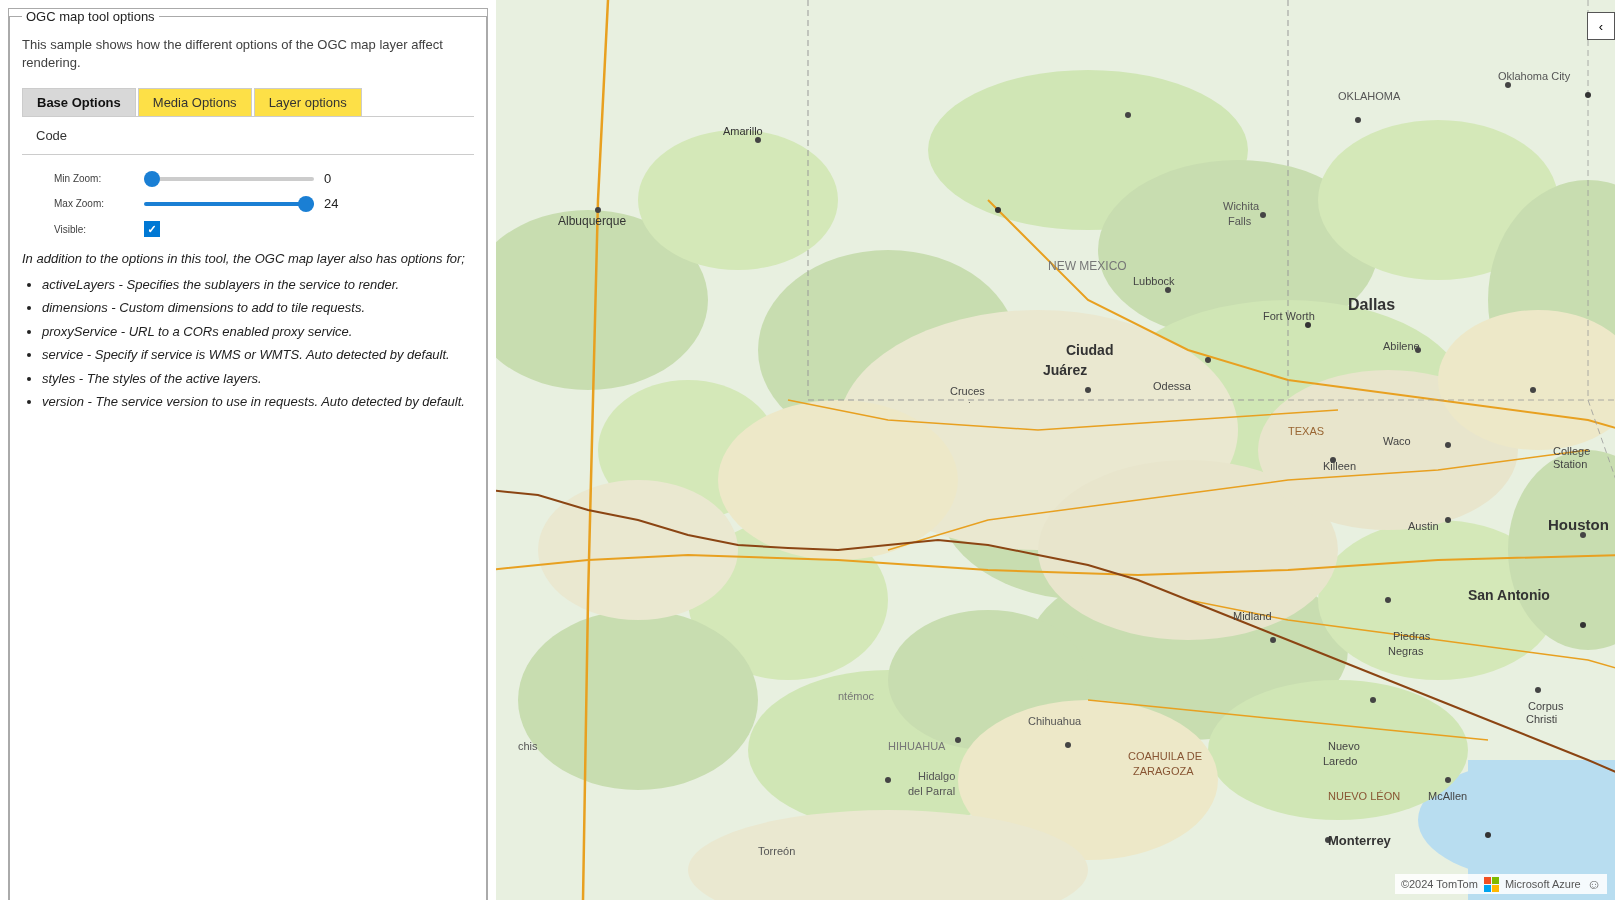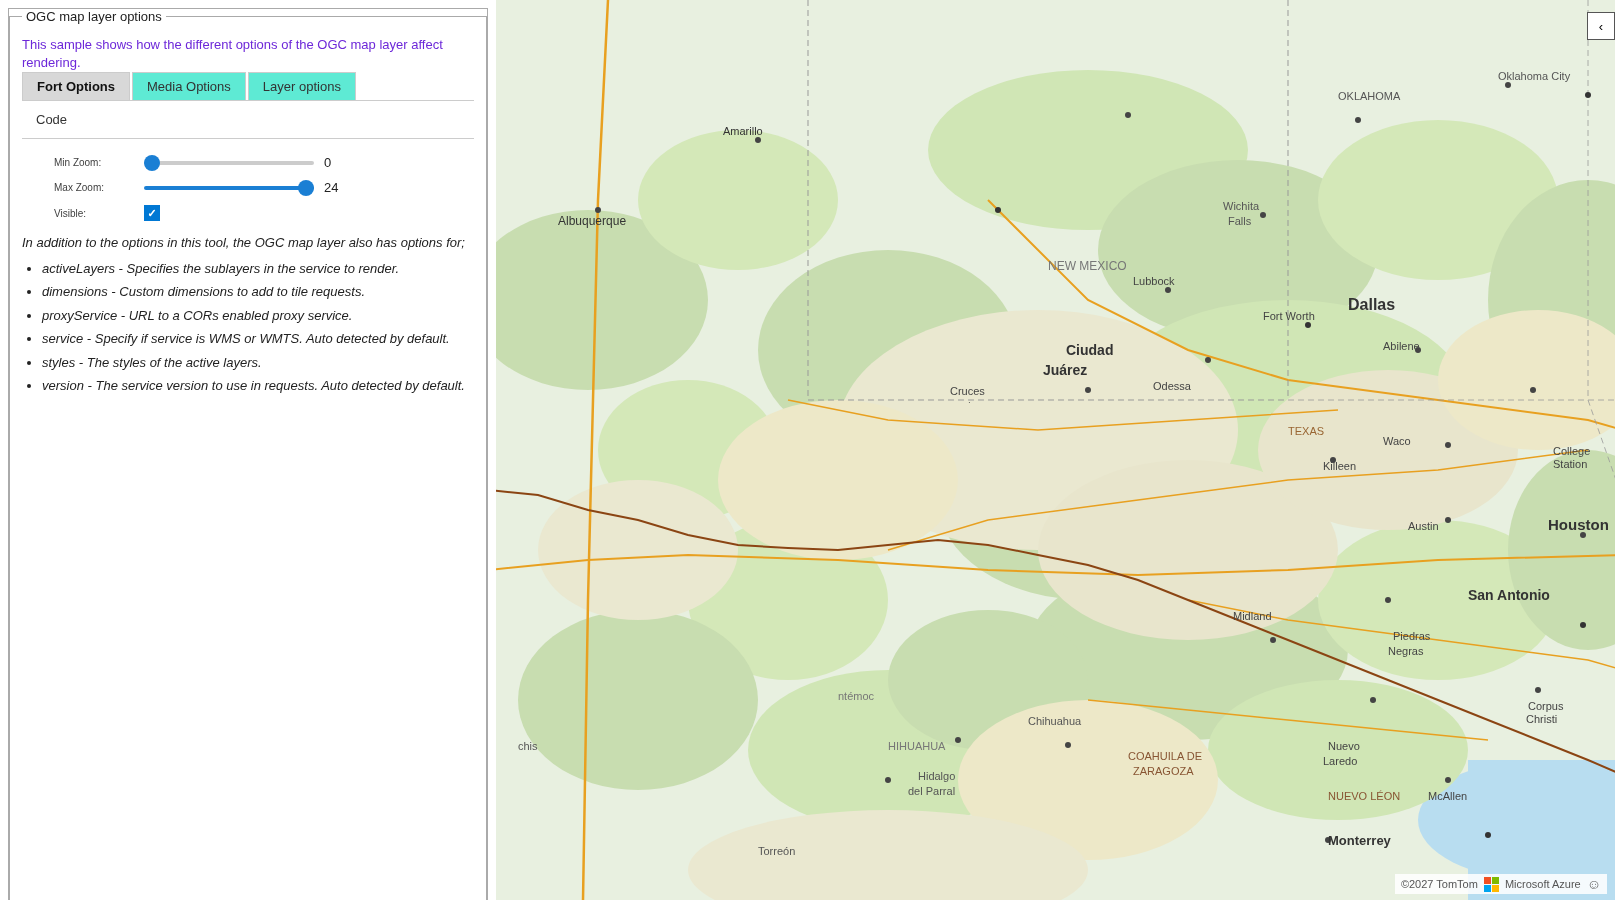--- a/index.html
+++ b/index.html
@@ -23,39 +23,39 @@
       padding: 8px 12px 12px 12px;
       position: relative;
     }
     .panel-legend {
       font-size: 13px;
       font-weight: normal;
       padding: 0 4px;
       color: #222;
     }
     .panel-description {
-      margin: 4px 0 0 0;
-      font-size: 13px;
-      color: #6d28d9;
+      margin: 4px 0 16px 0;
+      font-size: 13px;
+      color: #404040;
       line-height: 1.4;
     }
 
     
     .tabs-row {
       display: flex;
       border-bottom: 1px solid #ccc;
       margin-bottom: 0;
     }
     .tab {
       padding: 6px 14px;
       font-size: 13px;
       cursor: pointer;
       border: 1px solid #ccc;
       border-bottom: none;
-      background: #5eead4;
+      background: #fde047;
       color: #333;
       margin-right: 2px;
       user-select: none;
     }
     .tab.active {
       background: #d8d8d8;
       font-weight: 600;
       color: #111;
     }
     .code-tab-row {
@@ -207,25 +207,25 @@
     .ms-sq2 { background: #7fba00; }
     .ms-sq3 { background: #00a4ef; }
     .ms-sq4 { background: #ffb900; }
     .emoji-icon { font-size: 14px; }
   </style>
 </head>
 <body>
 
 <div id="left-panel">
   <fieldset class="panel-fieldset">
-    <legend class="panel-legend">OGC map layer options</legend>
+    <legend class="panel-legend">OGC map tool options</legend>
     <p class="panel-description">This sample shows how the different options of the OGC map layer affect rendering.</p>
 
     <div class="tabs-row">
-      <div class="tab active">Fort Options</div>
+      <div class="tab active">Base Options</div>
       <div class="tab">Media Options</div>
       <div class="tab">Layer options</div>
     </div>
     <div class="code-tab-row">
       <span class="code-tab-label">Code</span>
     </div>
 
     <div class="controls-section">
       <div class="control-row">
         <span class="control-label">Min Zoom:</span>
@@ -402,21 +402,21 @@
 
   </svg>
 
   
   <div class="toggle-btn">
     <span>‹</span>
   </div>
 
   
   <div class="map-attribution">
-    <span>©2027 TomTom</span>
+    <span>©2024 TomTom</span>
     <div class="ms-logo">
       <div class="ms-logo-grid">
         <div class="ms-sq1"></div>
         <div class="ms-sq2"></div>
         <div class="ms-sq3"></div>
         <div class="ms-sq4"></div>
       </div>
       <span>Microsoft Azure</span>
     </div>
     <span class="emoji-icon">☺</span>

